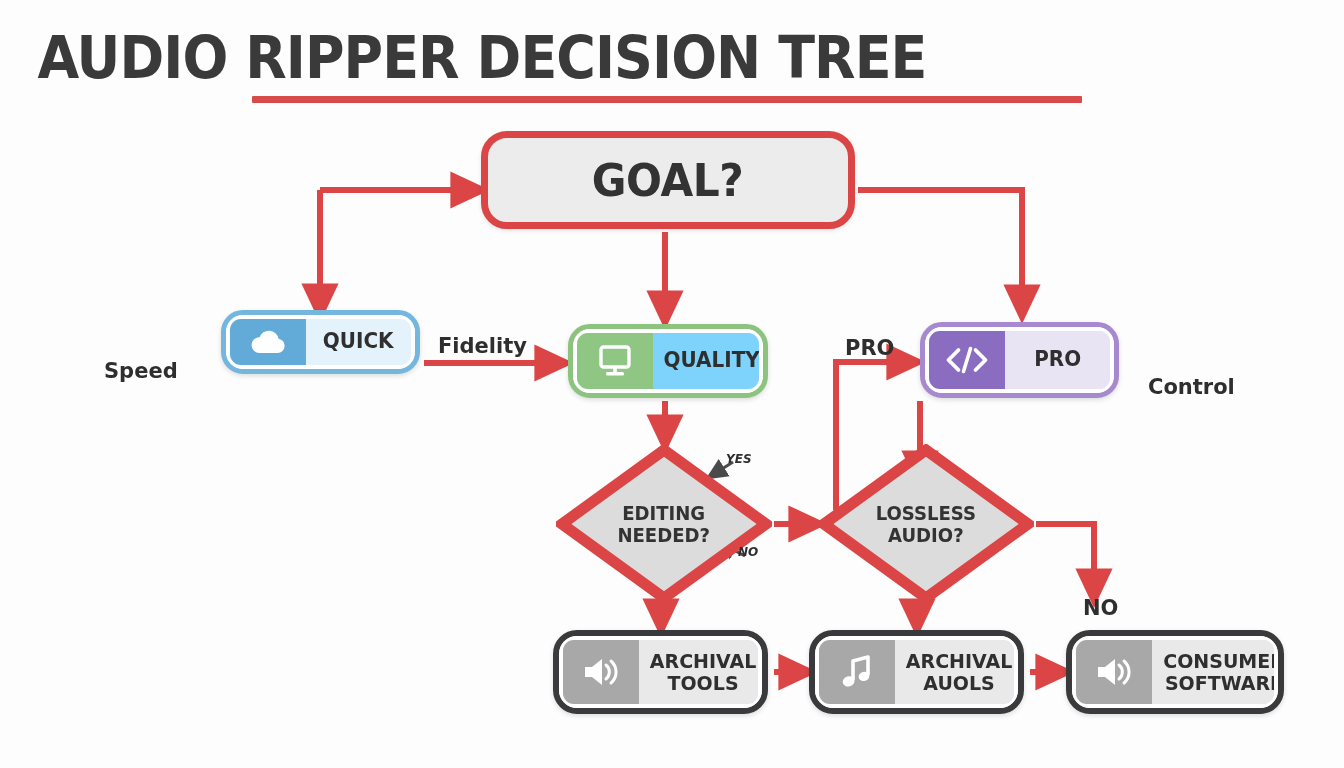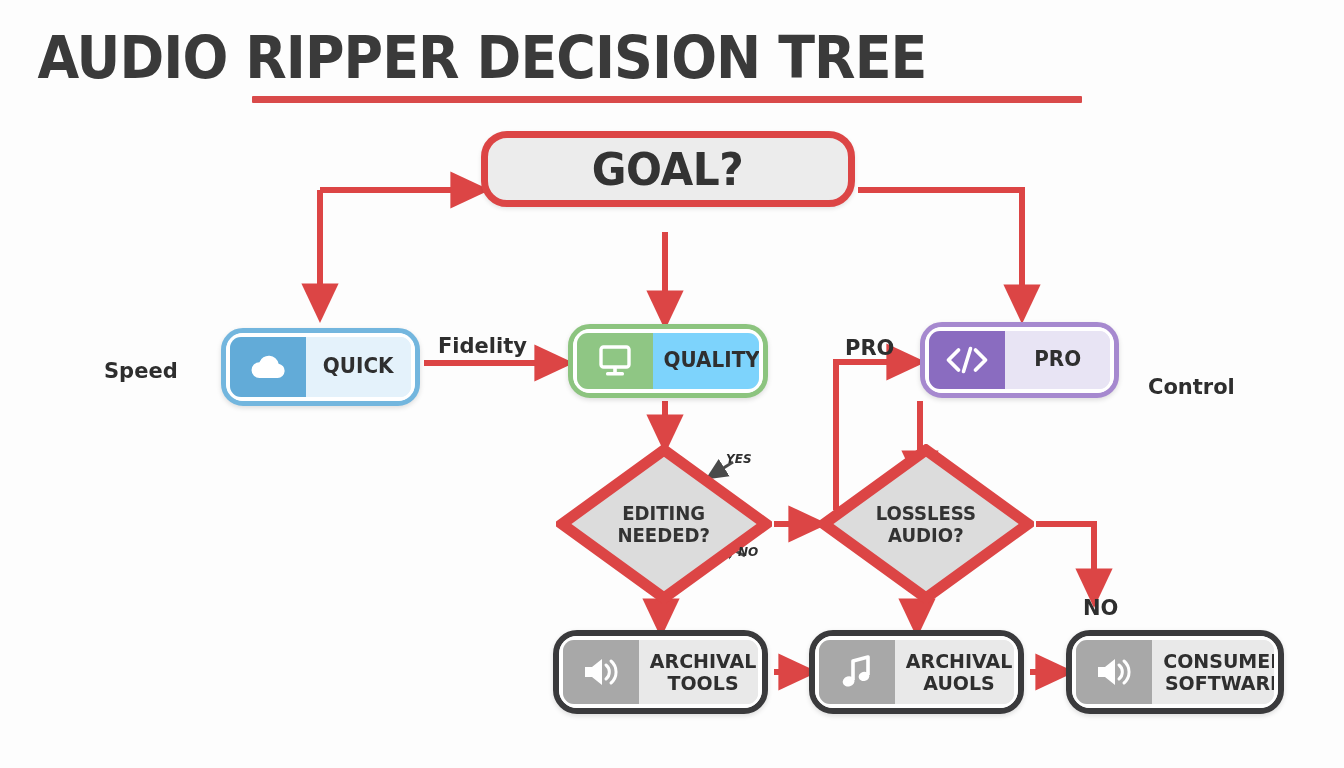--- a/index.html
+++ b/index.html
@@ -56,21 +56,21 @@
     background: #d94a4a;
     border-radius: 1px;
   }
 
   
   .goal-node {
     position: absolute;
     left: 481px;
     top: 131px;
     width: 374px;
-    height: 76px;
+    height: 98px;
     background: #ececec;
     border: 7px solid #dc4545;
     border-radius: 26px;
     box-sizing: border-box;
     box-shadow: 0 2px 4px rgba(0,0,0,0.10);
     display: flex;
     align-items: center;
     justify-content: center;
   }
   .goal-label {
@@ -121,21 +121,21 @@
     font-size: 21px;
     color: #2f2f2f;
     text-align: center;
     line-height: 1.12;
     letter-spacing: 0px;
     transform: scaleX(0.95);
   }
   .pill-label.two-line { font-size: 20px; }
 
   
-  .pill.quick { left: 221px; top: 328px; width: 199px; height: 78px;
+  .pill.quick { left: 221px; top: 310px; width: 199px; height: 64px;
     border: 5px solid #73b6de; background: #dff0fa; }
   .pill.quick .pill-icon { background: #62abd8; }
   .pill.quick .pill-body { background: #e4f2fb; }
 
   
   .pill.quality { left: 568px; top: 324px; width: 200px; height: 74px;
     border: 5px solid #8cc47f; background: #e4f3e0; }
   .pill.quality .pill-icon { background: #8fc684; }
   .pill.quality .pill-body { background: #7dd3fc; }
 

